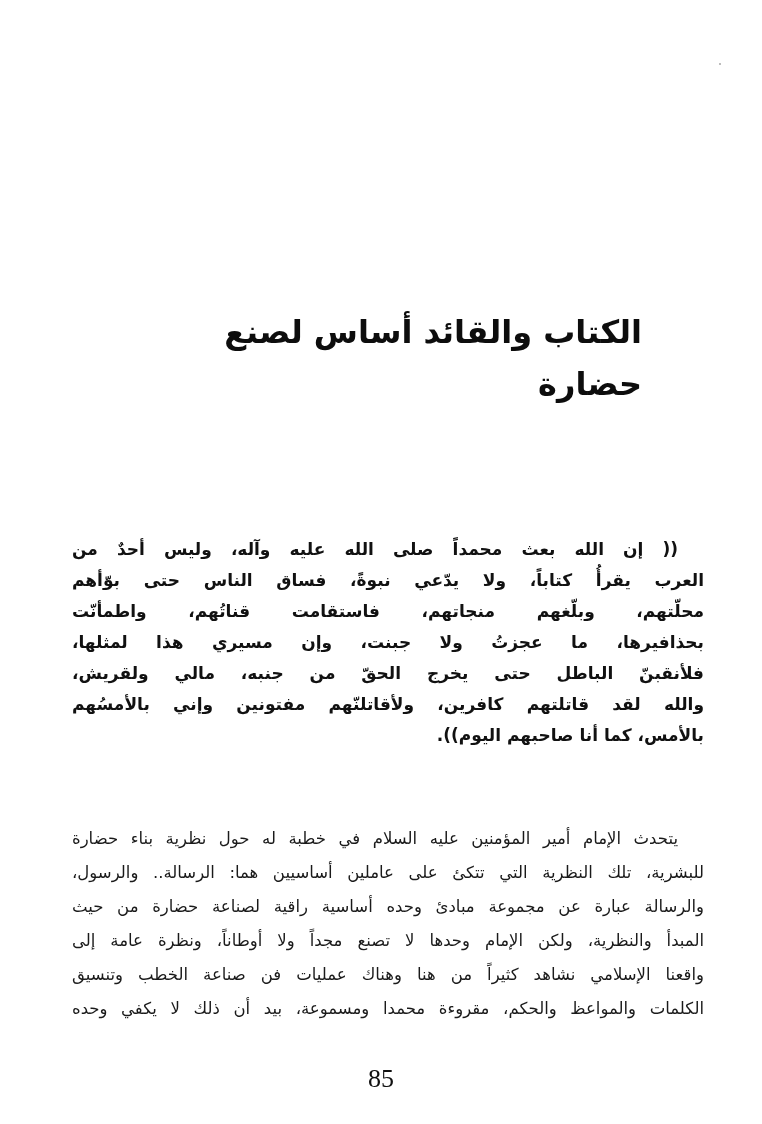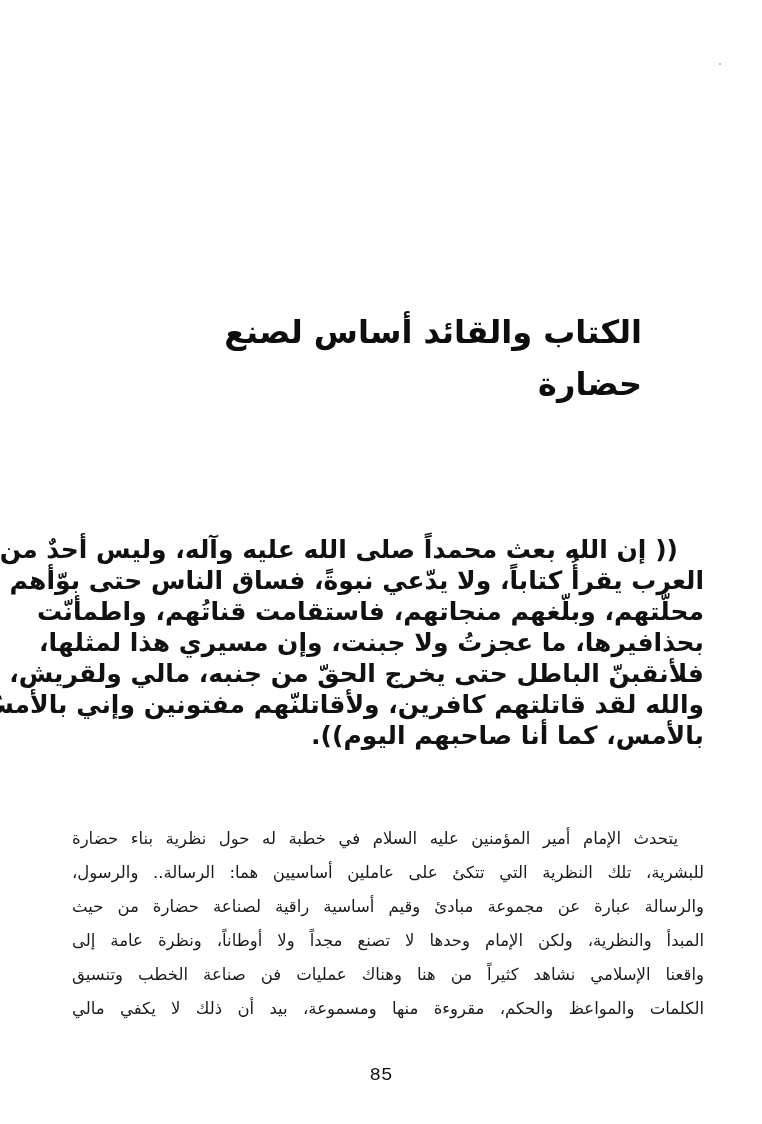--- a/index.html
+++ b/index.html
@@ -11,37 +11,37 @@
   .title {
     position: absolute; left: 120px; right: 120px; top: 306px;
     text-align: right; direction: rtl;
     font-family: "DejaVu Sans", sans-serif; font-weight: bold;
     font-size: 32px; line-height: 52px; color: #0d0d0d;
   }
   .quote {
     position: absolute; left: 72px; right: 58px; top: 534px;
     direction: rtl; text-align: justify; text-align-last: right;
     font-family: "DejaVu Sans", sans-serif; font-weight: bold;
-    font-size: 25px; line-height: 31px; color: #111111;
+    font-size: 17px; line-height: 31px; color: #111111;
   }
   .quote .line { display: block; text-align: justify; text-align-last: justify; white-space: nowrap; }
   .quote .line.last { text-align-last: right; }
   .quote .line.first { padding-right: 26px; }
   .body-text {
     position: absolute; left: 72px; right: 58px; top: 822px;
     direction: rtl;
     font-family: "DejaVu Sans", sans-serif; font-weight: normal;
     font-size: 16.5px; line-height: 34px; color: #1a1a1a;
   }
   .body-text .line { display: block; text-align: justify; text-align-last: justify; white-space: nowrap; }
   .body-text .line.first { padding-right: 26px; }
   .page-number {
     position: absolute; left: 0; right: 0; top: 1064px;
     text-align: center;
-    font-family: Liberation Mono, monospace; font-size: 19px; color: #111111;
+    font-family: Liberation Serif, serif; font-size: 26px; color: #111111;
   }
   .speck { position: absolute; left: 719px; top: 63px; width: 2px; height: 2px; background: #bdbdbd; }
 </style>
 </head>
 <body>
 
 <div class="page">
   <div class="speck"></div>
 
   <h1 class="title" style="margin:0;">الكتاب والقائد أساس لصنع حضارة</h1>
@@ -52,20 +52,20 @@
     <span class="line">محلّتهم، وبلّغهم منجاتهم، فاستقامت قناتُهم، واطمأنّت</span>
     <span class="line">بحذافيرها، ما عجزتُ ولا جبنت، وإن مسيري هذا لمثلها،</span>
     <span class="line">فلأنقبنّ الباطل حتى يخرج الحقّ من جنبه، مالي ولقريش،</span>
     <span class="line">والله لقد قاتلتهم كافرين، ولأقاتلنّهم مفتونين وإني بالأمسُهم</span>
     <span class="line last">بالأمس، كما أنا صاحبهم اليوم)).</span>
   </div>
 
   <div class="body-text">
     <span class="line first">يتحدث الإمام أمير المؤمنين عليه السلام في خطبة له حول نظرية بناء حضارة</span>
     <span class="line">للبشرية، تلك النظرية التي تتكئ على عاملين أساسيين هما: الرسالة.. والرسول،</span>
-    <span class="line">والرسالة عبارة عن مجموعة مبادئ وقيم أساسية راقية لصناعة حضارة من حيث</span>
+    <span class="line">والرسالة عبارة عن مجموعة مبادئ وحده أساسية راقية لصناعة حضارة من حيث</span>
     <span class="line">المبدأ والنظرية، ولكن الإمام وحدها لا تصنع مجداً ولا أوطاناً، ونظرة عامة إلى</span>
     <span class="line">واقعنا الإسلامي نشاهد كثيراً من هنا وهناك عمليات فن صناعة الخطب وتنسيق</span>
-    <span class="line">الكلمات والمواعظ والحكم، مقروءة منها ومسموعة، بيد أن ذلك لا يكفي مالي</span>
+    <span class="line">الكلمات والمواعظ والحكم، مقروءة محمدا ومسموعة، بيد أن ذلك لا يكفي وحده</span>
   </div>
 
   <div class="page-number">85</div>
 </div>
 
 </body></html>

